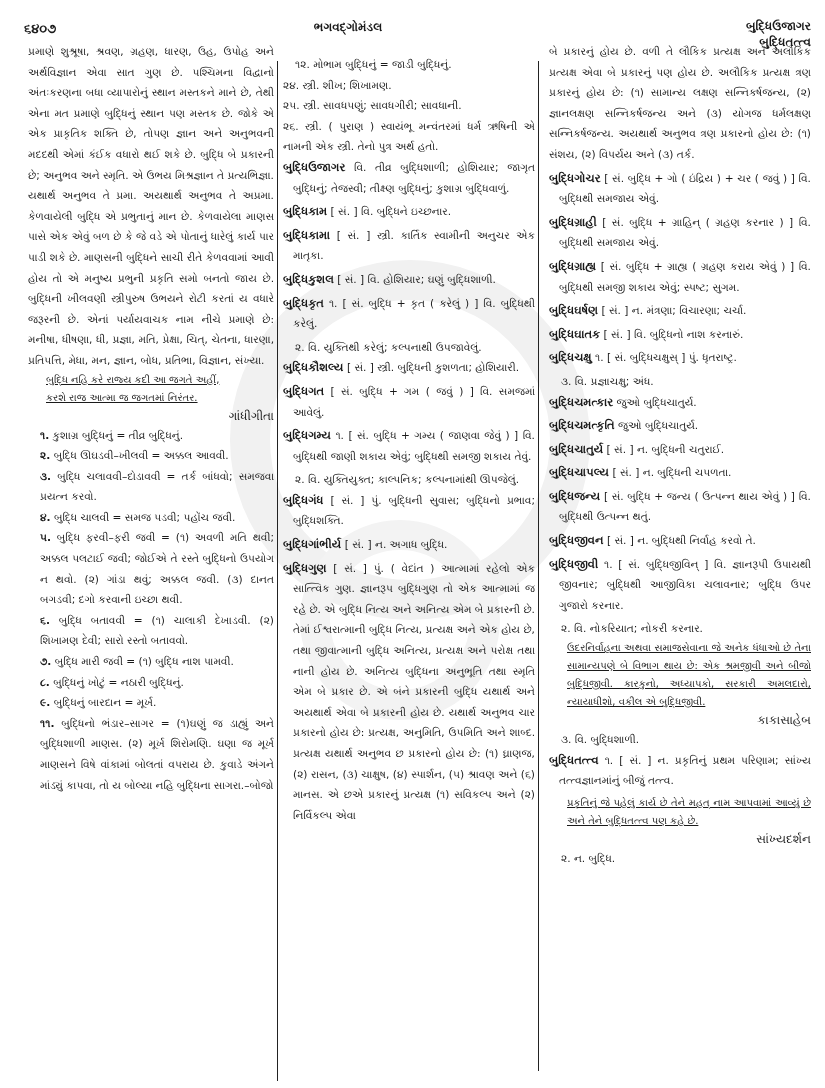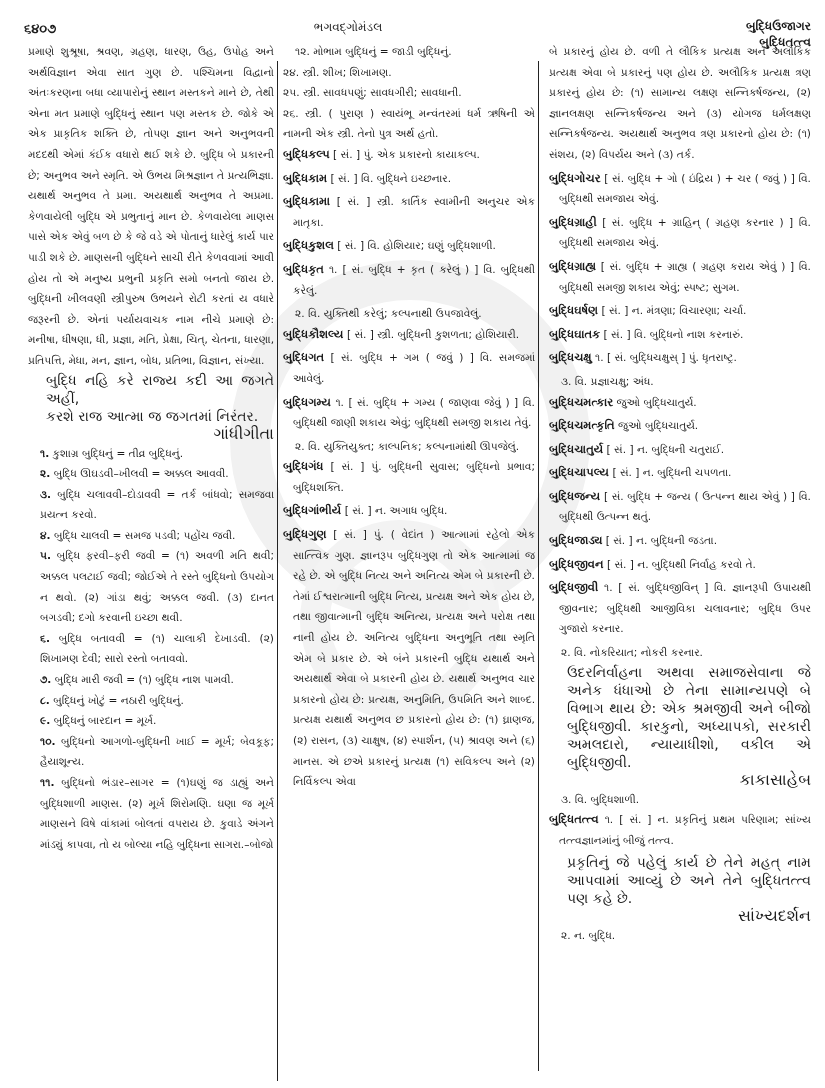--- a/index.html
+++ b/index.html
@@ -10,36 +10,36 @@
   .watermark {
     position: absolute; left: 230px; top: 260px; width: 360px; height: 360px;
     border-radius: 50%; border: 40px solid #f1f1f1; box-sizing: border-box; z-index: 0;
   }
   .watermark2 {
     position: absolute; left: 300px; top: 520px; width: 200px; height: 200px;
     border-radius: 50%; border: 30px solid #f3f3f3; box-sizing: border-box; z-index: 0;
   }
   .header { position: absolute; top: 0; left: 0; width: 825px; height: 38px; z-index: 2; margin-top: 8px; }
   .page-number { position: absolute; left: 24px; top: 13px; font-size: 13px; font-weight: bold; }
-  .book-title { position: absolute; left: 0; width: 696px; top: 12px; text-align: center; font-size: 12px; font-weight: normal; }
+  .book-title { position: absolute; left: 0; width: 696px; top: 12px; text-align: center; font-size: 12px; font-weight: bold; }
   .guide-words { position: absolute; right: 14px; top: 10px; text-align: right; font-size: 12px; font-weight: bold; line-height: 16px; }
   .columns { position: absolute; top: 41px; left: 0; width: 825px; height: 1040px; z-index: 2; }
   .col { position: absolute; top: 0; font-size: 10.6px; line-height: 20.6px; text-align: justify; }
   .col1 { left: 28px; width: 246px; }
-  .col2 { left: 283px; width: 252px; }
+  .col2 { left: 283px; width: 252px; margin-top: 13px; }
   .col3 { left: 549px; width: 262px; }
   .divider { position: absolute; top: 20px; width: 1px; background: #222; }
   .div1 { left: 277px; height: 1020px; }
   .div2 { left: 538px; height: 1010px; }
   .p { margin: 0; }
   .indent { padding-left: 12px; }
   .hang { padding-left: 10px; text-indent: -10px; margin: 0 0 3px 0; }
   .hw { font-weight: bold; font-size: 11.5px; }
-  .quote { padding-left: 18px; font-size: 14px; line-height: 18px; }
-  .cite { text-align: right; font-size: 16px; line-height: 18px; }
+  .quote { padding-left: 18px; font-size: 10px; line-height: 18px; text-decoration: underline; }
+  .cite { text-align: right; font-size: 12px; line-height: 18px; }
   .b { font-weight: bold; }
 </style>
 </head>
 <body>
 
 <div class="watermark"></div>
 <div class="watermark2"></div>
 
 <div class="header">
   <div class="page-number">૬૪૦૭</div>
@@ -62,35 +62,34 @@
     <div id="idioms1">
         <p class="p indent"><span class="b">૧.</span> <span>કુશાગ્ર બુદ્ધિનું = તીવ્ર બુદ્ધિનું.</span></p>
         <p class="p indent"><span class="b">૨.</span> <span>બુદ્ધિ ઊઘડવી–ખીલવી = અક્કલ આવવી.</span></p>
         <p class="p indent"><span class="b">૩.</span> <span>બુદ્ધિ ચલાવવી–દોડાવવી = તર્ક બાંધવો; સમજવા પ્રયત્ન કરવો.</span></p>
         <p class="p indent"><span class="b">૪.</span> <span>બુદ્ધિ ચાલવી = સમજ પડવી; પહોંચ જવી.</span></p>
         <p class="p indent"><span class="b">૫.</span> <span>બુદ્ધિ ફરવી–ફરી જવી = (૧) અવળી મતિ થવી; અક્કલ પલટાઈ જવી; જોઈએ તે રસ્તે બુદ્ધિનો ઉપયોગ ન થવો. (૨) ગાંડા થવું; અક્કલ જવી. (૩) દાનત બગડવી; દગો કરવાની ઇચ્છા થવી.</span></p>
         <p class="p indent"><span class="b">૬.</span> <span>બુદ્ધિ બતાવવી = (૧) ચાલાકી દેખાડવી. (૨) શિખામણ દેવી; સારો રસ્તો બતાવવો.</span></p>
         <p class="p indent"><span class="b">૭.</span> <span>બુદ્ધિ મારી જવી = (૧) બુદ્ધિ નાશ પામવી.</span></p>
         <p class="p indent"><span class="b">૮.</span> <span>બુદ્ધિનું ખોટું = નઠારી બુદ્ધિનું.</span></p>
         <p class="p indent"><span class="b">૯.</span> <span>બુદ્ધિનું બારદાન = મૂર્ખ.</span></p>
-        <p class="p indent"><span class="b">૧૦.</span> <span>બુદ્ધિનો આગળો-બુદ્ધિની ખાઈ = મૂર્ખ; બેવકૂફ; હૈયાશૂન્ય.</span></p>
         <p class="p indent"><span class="b">૧૧.</span> <span>બુદ્ધિનો ભંડાર–સાગર = (૧)ઘણું જ ડાહ્યું અને બુદ્ધિશાળી માણસ. (૨) મૂર્ખ શિરોમણિ. ઘણા જ મૂર્ખ માણસને વિષે વાંકામાં બોલતાં વપરાય છે. કુવાડે અંગને માંડ્યું કાપવા, તો ય બોલ્યા નહિ બુદ્ધિના સાગરા.–બોજો</span></p>
       </div>
   </div>
 
   <div class="col col2">
     <p class="p indent"><span>૧૨.</span> <span>મોભામ બુદ્ધિનું = જાડી બુદ્ધિનું.</span></p>
     <div id="senses2">
         <p class="p"><span>૨૪.</span> <span>સ્ત્રી. શીખ; શિખામણ.</span></p>
         <p class="p"><span>૨૫.</span> <span>સ્ત્રી. સાવધપણું; સાવધગીરી; સાવધાની.</span></p>
         <p class="p"><span>૨૬.</span> <span>સ્ત્રી. ( પુરાણ ) સ્વાયંભૂ મન્વંતરમાં ધર્મ ઋષિની એ નામની એક સ્ત્રી. તેનો પુત્ર અર્થ હતો.</span></p>
       </div>
     <div id="entries2">
         <div>
-          <p class="hang"><span class="hw">બુદ્ધિકલ્પ</span> <span>[ સં. ] પું. એક પ્રકારનો કાયાકલ્પ.</span></p>
+          <p class="hang"><span class="hw">બુદ્ધિઉજાગર</span> <span>વિ. તીવ્ર બુદ્ધિશાળી; હોશિયાર; જાગૃત બુદ્ધિનું; તેજસ્વી; તીક્ષ્ણ બુદ્ધિનું; કુશાગ્ર બુદ્ધિવાળું.</span></p>
         </div>
         <div>
           <p class="hang"><span class="hw">બુદ્ધિકામ</span> <span>[ સં. ] વિ. બુદ્ધિને ઇચ્છનાર.</span></p>
         </div>
         <div>
           <p class="hang"><span class="hw">બુદ્ધિકામા</span> <span>[ સં. ] સ્ત્રી. કાર્તિક સ્વામીની અનુચર એક માતૃકા.</span></p>
         </div>
         <div>
           <p class="hang"><span class="hw">બુદ્ધિકુશલ</span> <span>[ સં. ] વિ. હોશિયાર; ઘણું બુદ્ધિશાળી.</span></p>
         </div>
@@ -151,23 +150,20 @@
         <div>
           <p class="hang"><span class="hw">બુદ્ધિચાતુર્ય</span> <span>[ સં. ] ન. બુદ્ધિની ચતુરાઈ.</span></p>
         </div>
         <div>
           <p class="hang"><span class="hw">બુદ્ધિચાપલ્ય</span> <span>[ સં. ] ન. બુદ્ધિની ચપળતા.</span></p>
         </div>
         <div>
           <p class="hang"><span class="hw">બુદ્ધિજન્ય</span> <span>[ સં. બુદ્ધિ + જન્ય ( ઉત્પન્ન થાય એવું ) ] વિ. બુદ્ધિથી ઉત્પન્ન થતું.</span></p>
         </div>
         <div>
-          <p class="hang"><span class="hw">બુદ્ધિજાડ્ય</span> <span>[ સં. ] ન. બુદ્ધિની જડતા.</span></p>
-        </div>
-        <div>
           <p class="hang"><span class="hw">બુદ્ધિજીવન</span> <span>[ સં. ] ન. બુદ્ધિથી નિર્વાહ કરવો તે.</span></p>
         </div>
         <div>
           <p class="hang"><span class="hw">બુદ્ધિજીવી</span> <span>૧. [ સં. બુદ્ધિજીવિન્ ] વિ. જ્ઞાનરૂપી ઉપાયથી જીવનાર; બુદ્ધિથી આજીવિકા ચલાવનાર; બુદ્ધિ ઉપર ગુજારો કરનાર.</span></p>
           <p class="p indent">૨. વિ. નોકરિયાત; નોકરી કરનાર.</p>
           <div class="quote">ઉદરનિર્વાહના અથવા સમાજસેવાના જે અનેક ધંધાઓ છે તેના સામાન્યપણે બે વિભાગ થાય છે: એક શ્રમજીવી અને બીજો બુદ્ધિજીવી. કારકુનો, અધ્યાપકો, સરકારી અમલદારો, ન્યાયાધીશો, વકીલ એ બુદ્ધિજીવી.</div>
           <div class="cite">કાકાસાહેબ</div>
           <p class="p indent">૩. વિ. બુદ્ધિશાળી.</p>
         </div>
         <div>

